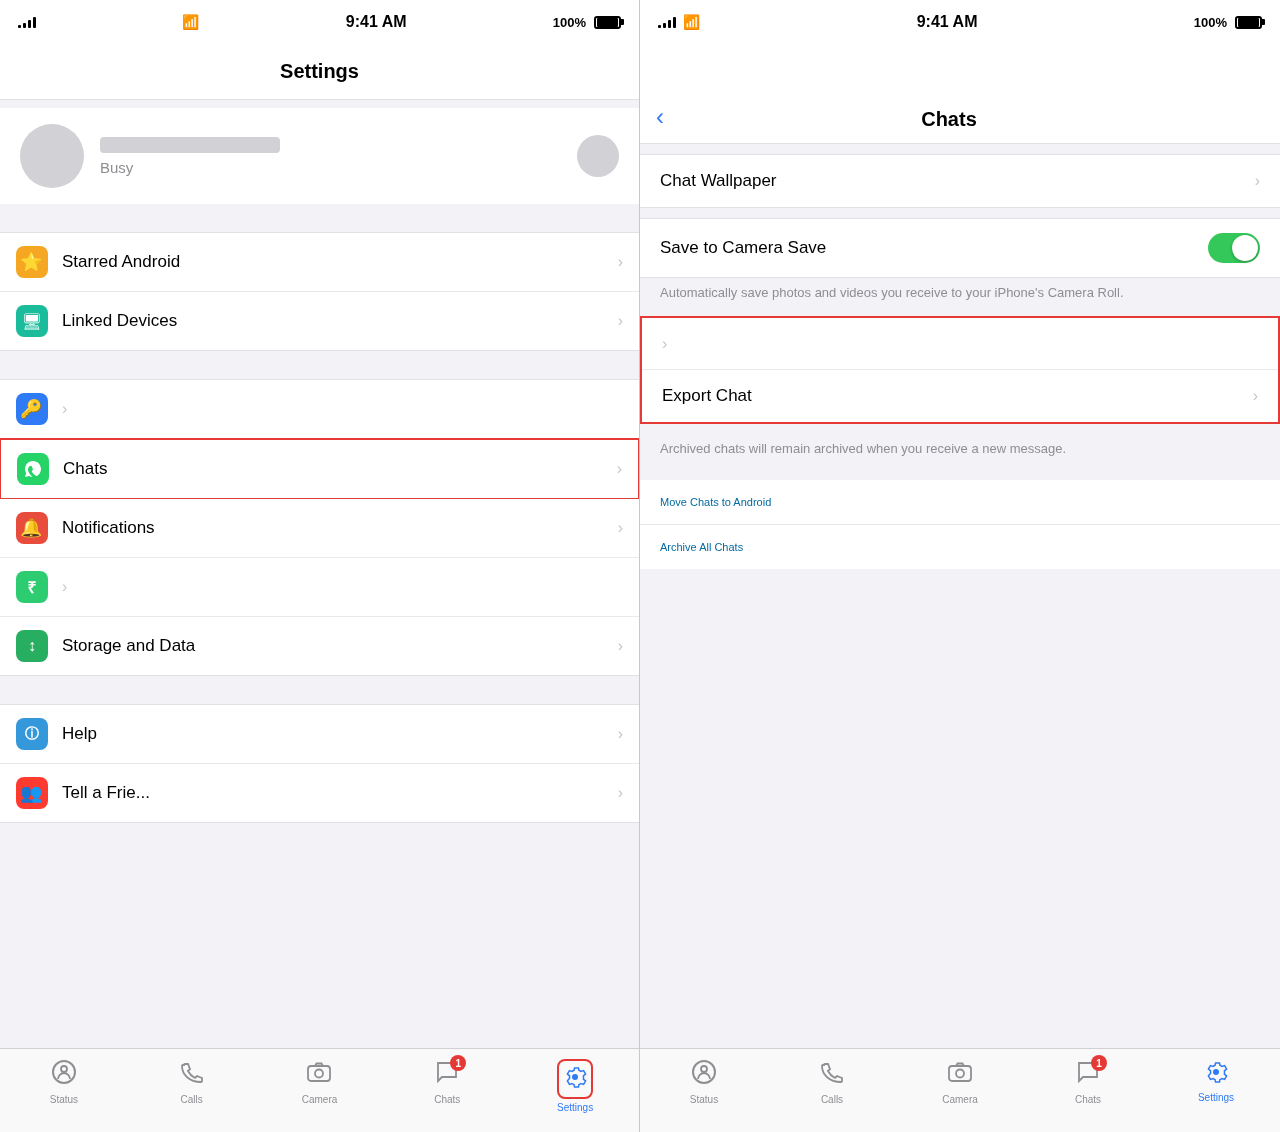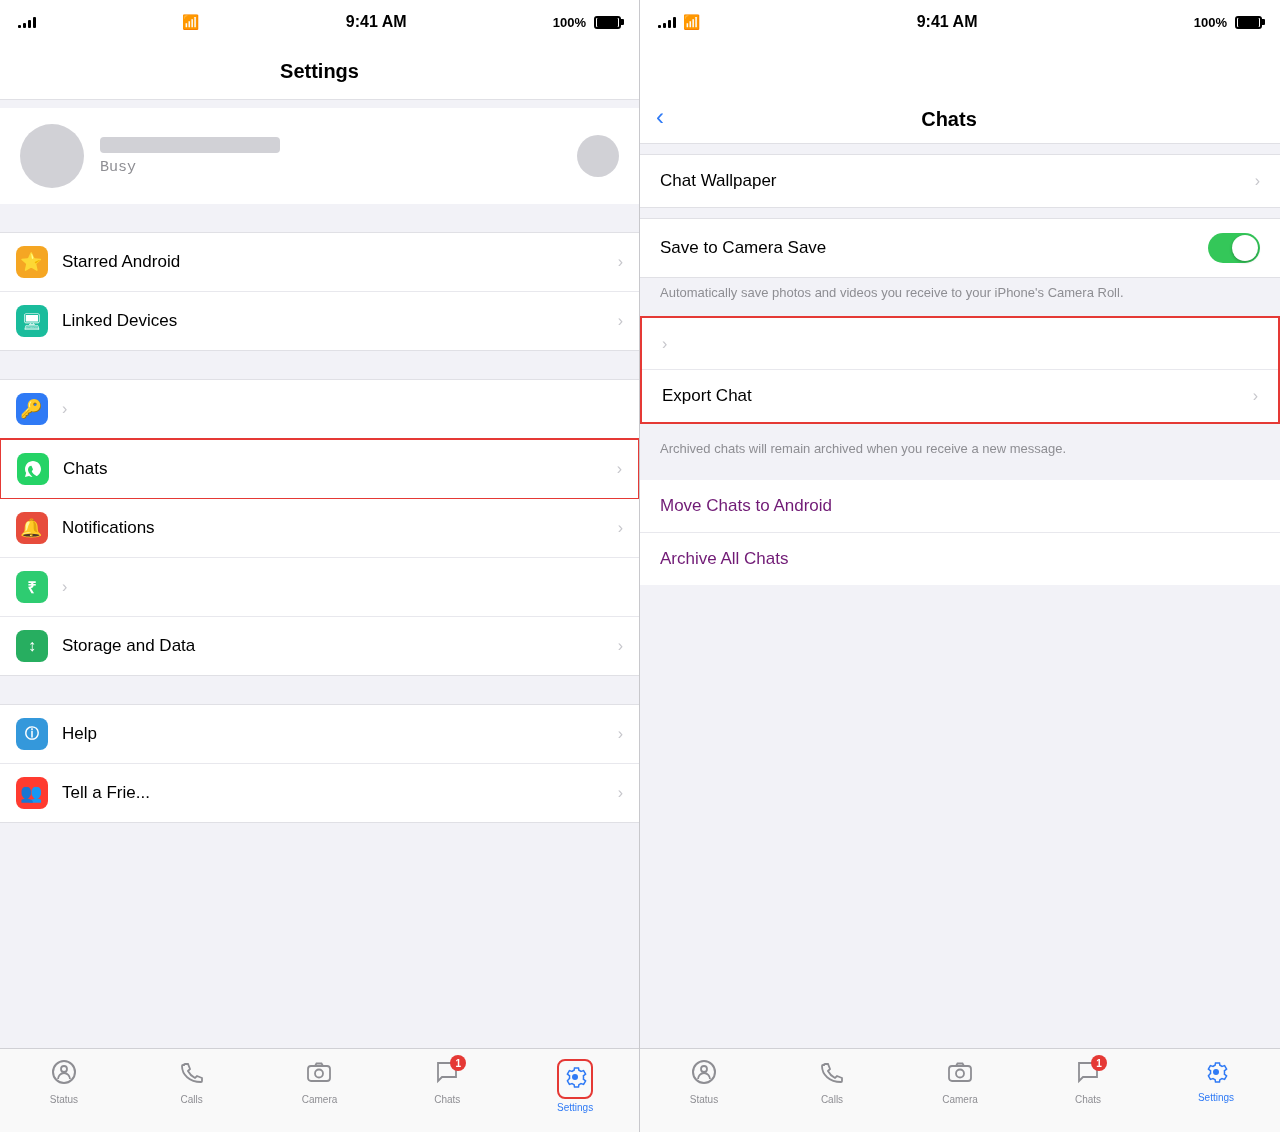--- a/index.html
+++ b/index.html
@@ -78,21 +78,21 @@
       gap: 16px;
       margin-top: 8px;
     }
     .avatar-circle {
       width: 64px; height: 64px; border-radius: 50%; background: #d1d1d6;
       flex-shrink: 0;
     }
     .profile-name-bar {
       width: 180px; height: 16px; background: #d1d1d6; border-radius: 4px;
     }
-    .profile-status { font-size: 15px; color: #8e8e93; margin-top: 6px; font-family: Liberation Mono, monospace; }
+    .profile-status { font-size: 15px; color: #8e8e93; margin-top: 6px; }
     .profile-qr {
       margin-left: auto;
       width: 42px; height: 42px; border-radius: 50%; background: #d1d1d6;
     }
 
     
     .section-gap { height: 28px; background: #f2f2f7; }
     .section-gap-sm { height: 10px; background: #f2f2f7; }
 
     
@@ -247,22 +247,22 @@
       border: 2px solid #e53935;
     }
 
     
     .blue-link-section {
       margin-top: 8px;
       background: #fff;
     }
     .blue-link-item {
       padding: 16px 20px;
-      font-size: 17px;
-      color: #701a75;
+      font-size: 11px;
+      color: #0369a1;
       cursor: pointer;
       border-bottom: 1px solid #e8e8ed;
     }
     .blue-link-item:last-child { border-bottom: none; }
 
     
     .right-tab-bar {
       margin-top: auto;
       background: rgba(249,249,249,0.94);
       border-top: 1px solid #d0d0d5;

